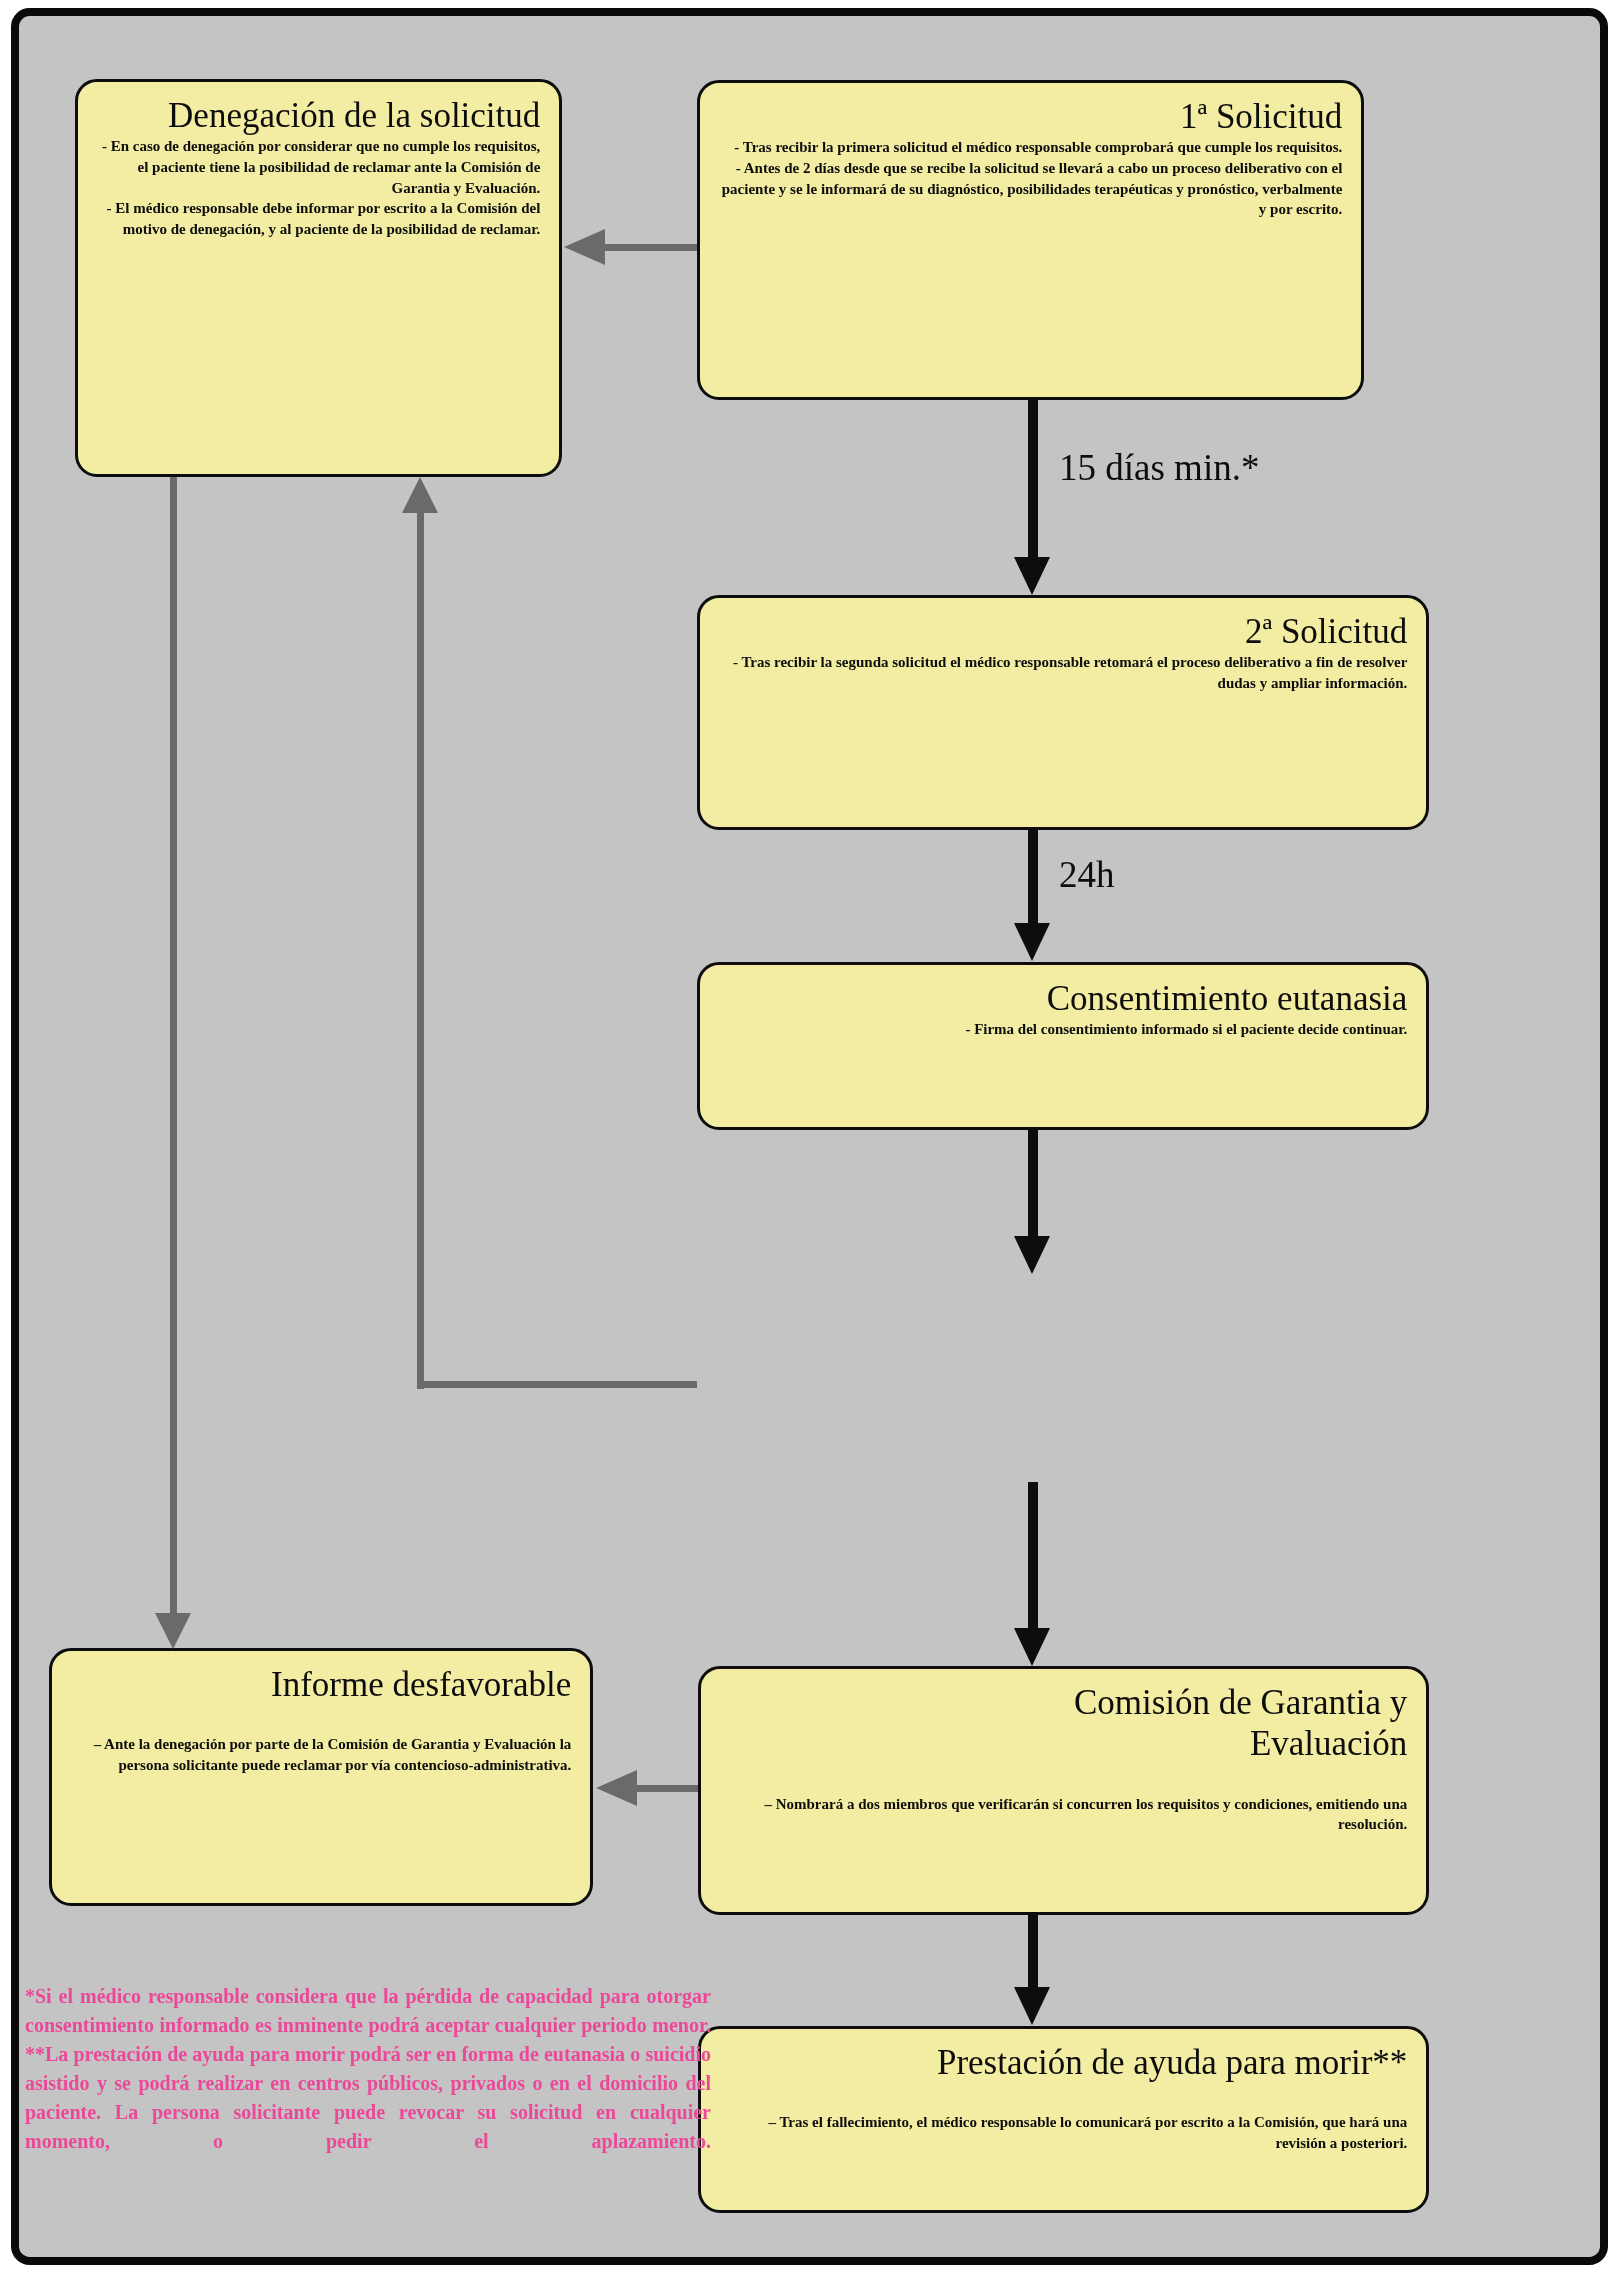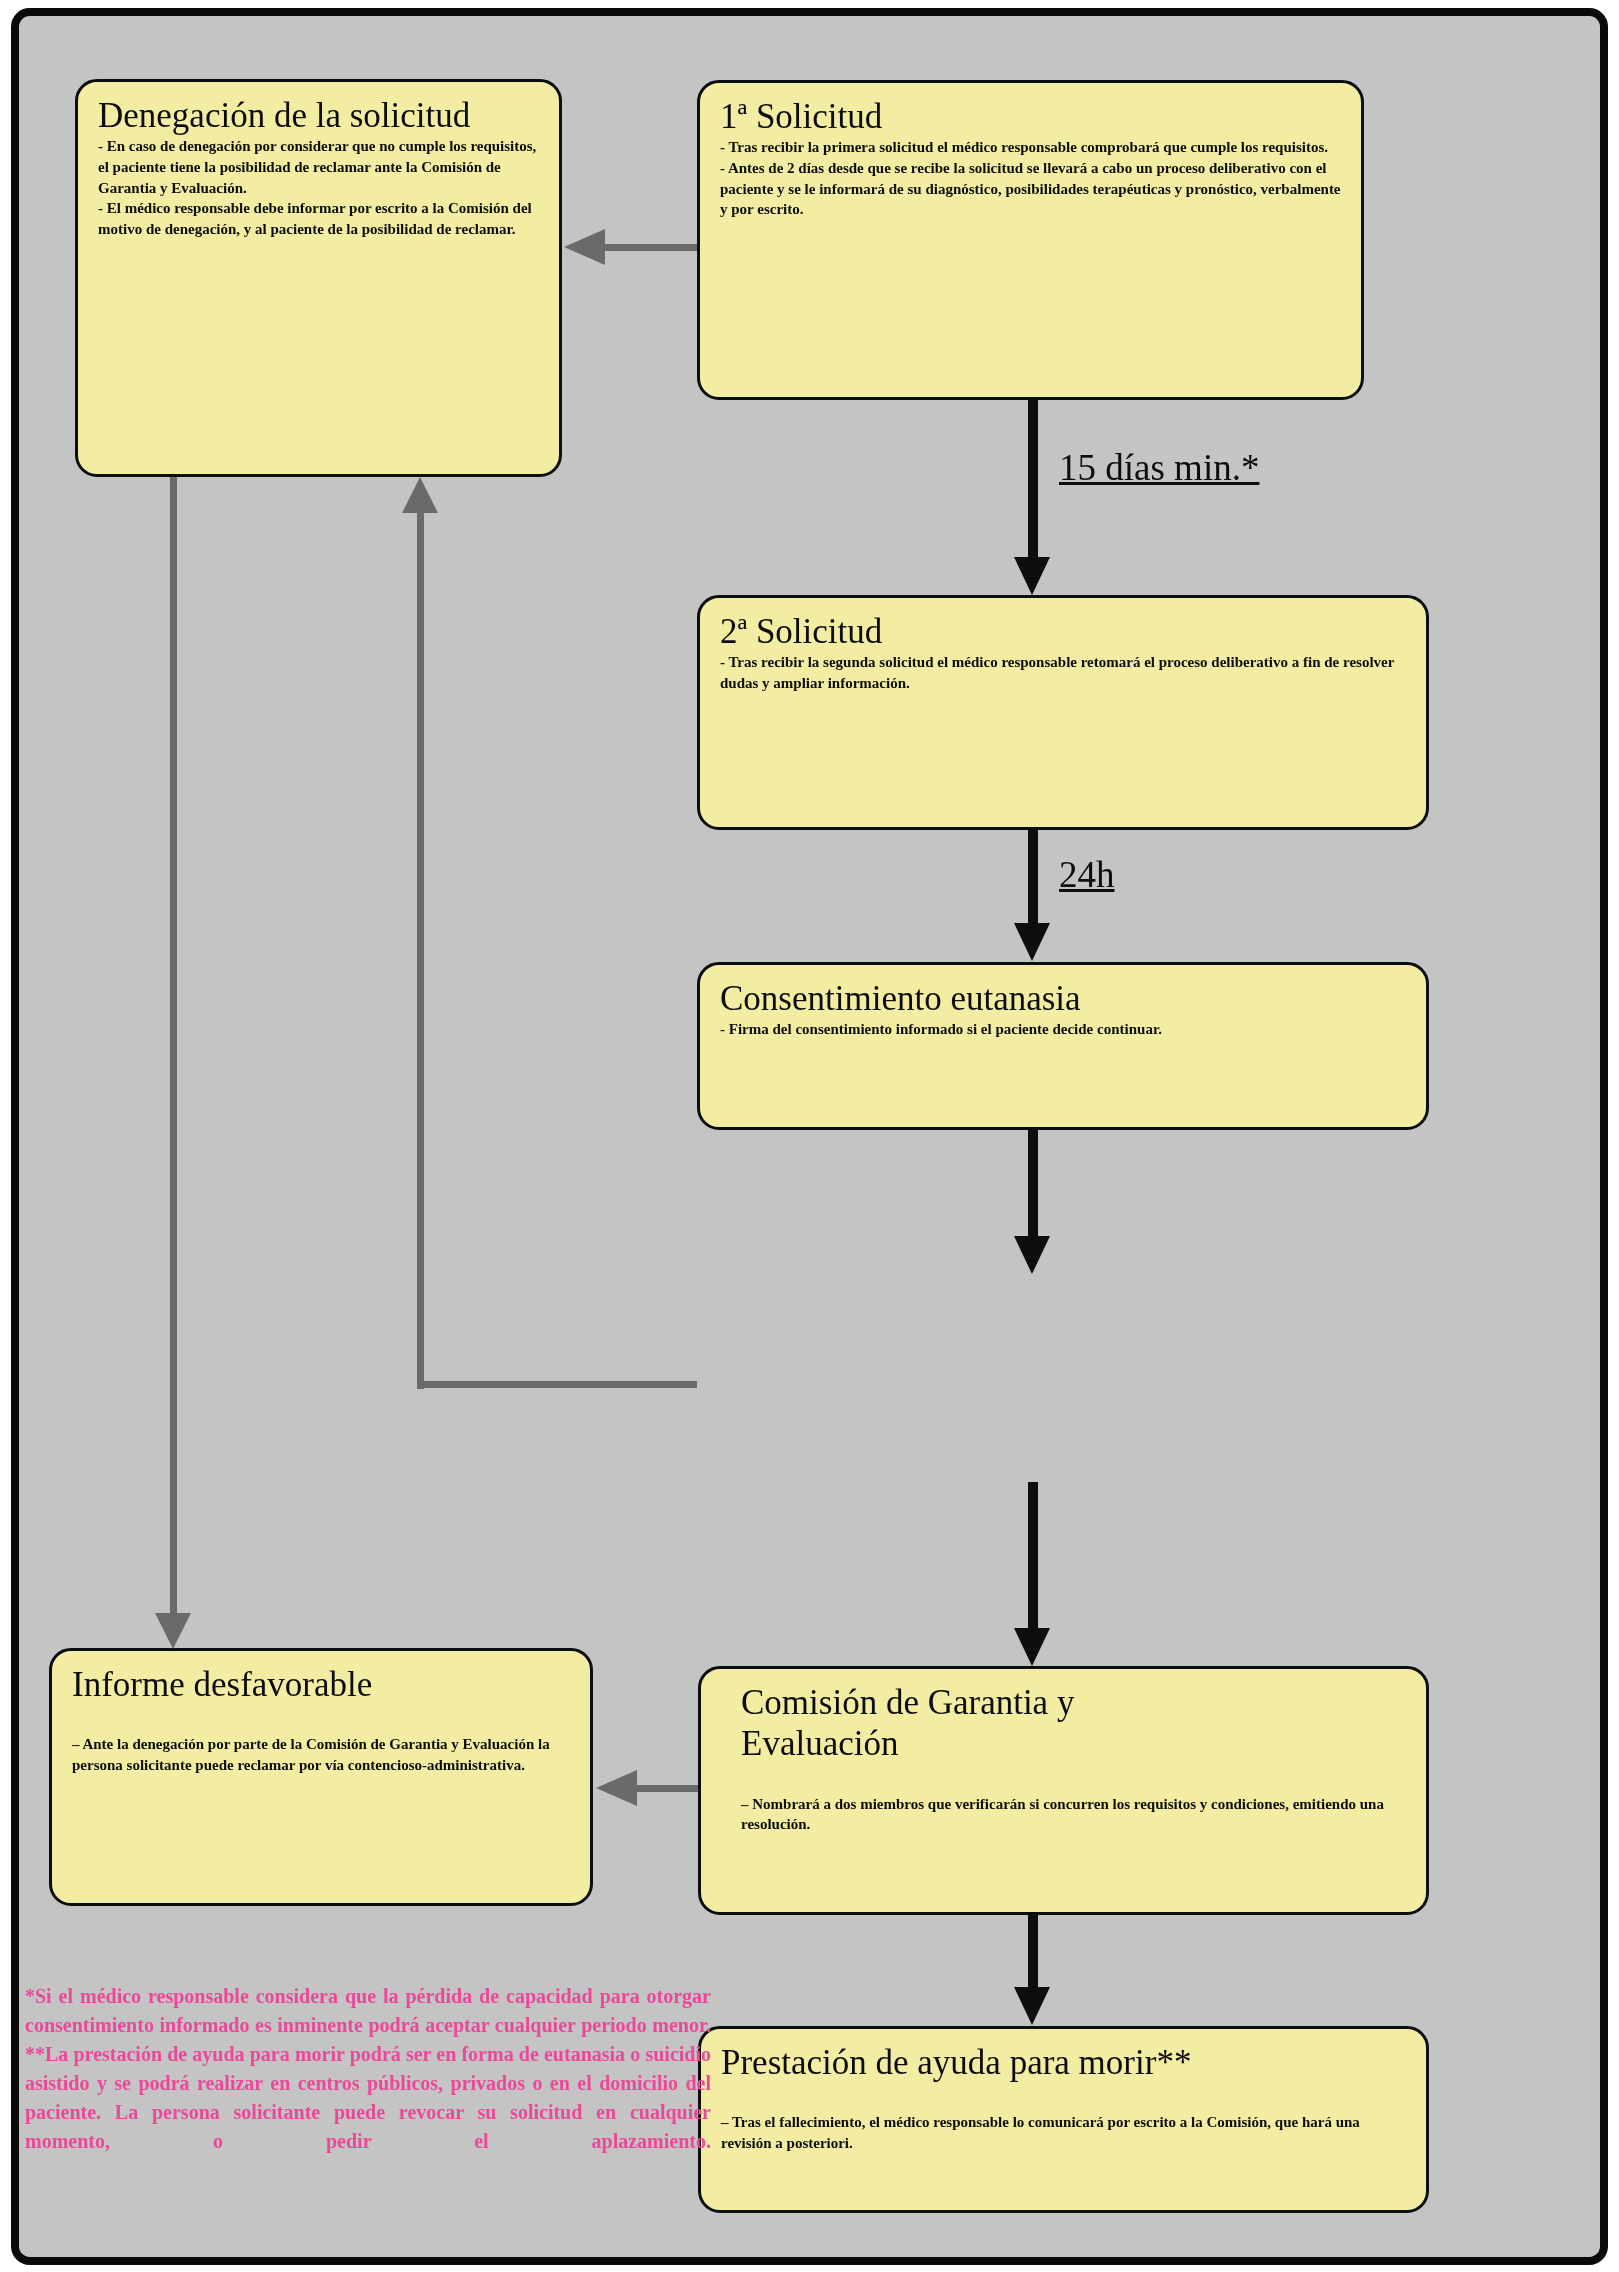--- a/index.html
+++ b/index.html
@@ -19,20 +19,21 @@
     border-radius:18.7px;
   }
   .node{
     position:absolute;
     box-sizing:border-box;
     background:#f2eda2;
     border:3.8px solid #0d0d0d;
     border-radius:22px;
     padding:13px 18.7px 10px 20px;
     color:#0d0d0d;
+    text-align:right;
   }
   .node-title{
     font-size:35px;
     line-height:1.18;
     white-space:pre-line;
     letter-spacing:0px;
   }
   .node-body{
     font-size:15px;
     font-weight:bold;
@@ -76,21 +77,20 @@
     position:absolute;width:0;height:0;
     border-left:18px solid transparent;
     border-right:18px solid transparent;
     border-bottom:36px solid #6a6a6a;
   }
   .edge-label{
     position:absolute;
     font-size:37px;
     color:#0d0d0d;
     white-space:nowrap;
-    text-decoration:underline;
   }
   .footnote{
     position:absolute;
     left:25px;top:1982px;width:686px;
     font-size:20px;font-weight:bold;
     line-height:1.45;
     color:#ec4899;
     text-align:justify;
     text-align-last:justify;
     white-space:pre-line;

